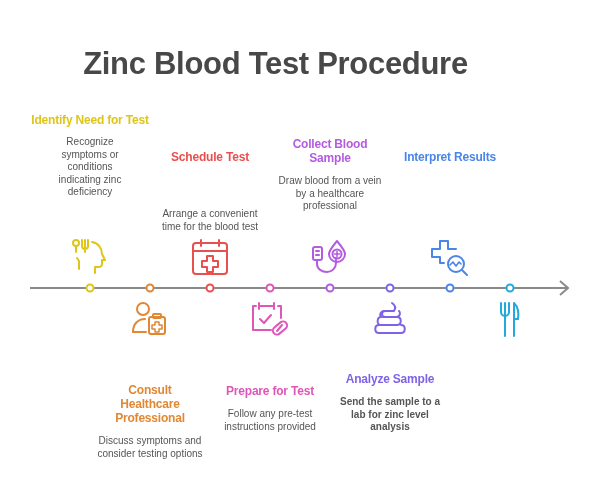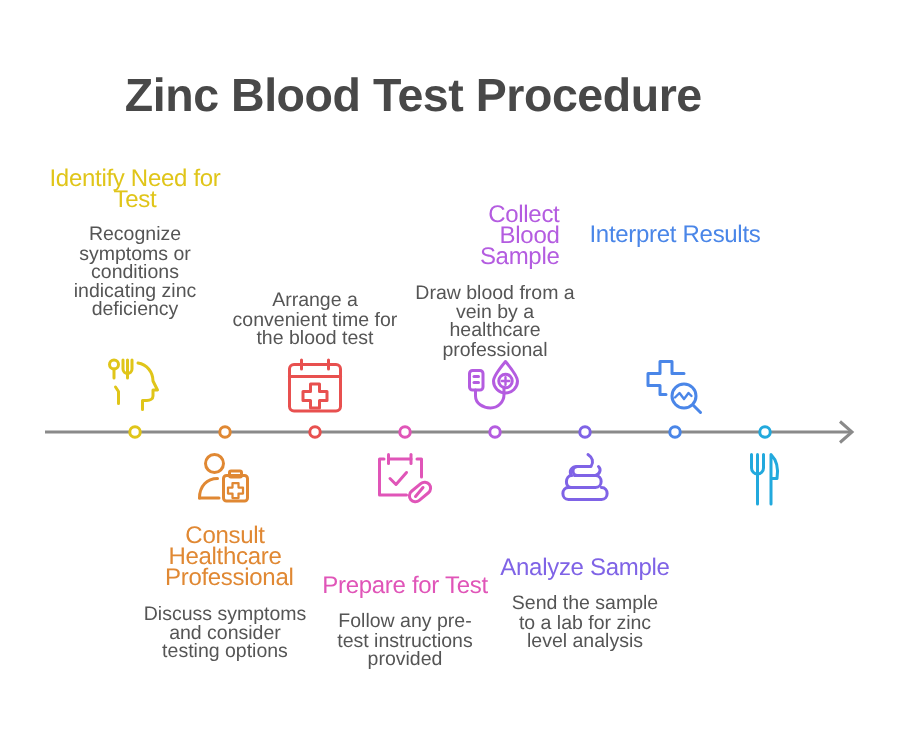--- a/index.html
+++ b/index.html
@@ -1,20 +1,20 @@
 <!DOCTYPE html>
 <html><head>
 <meta charset="utf-8">
 <style>
   html, body { margin:0; padding:0; background:#ffffff; }
   body { width:606px; height:504px; position:relative; overflow:hidden; font-family:"Liberation Sans", sans-serif; }
   .title { position:absolute; left:0; top:46px; width:551px; text-align:center; font-size:31px; font-weight:bold; color:#484848; letter-spacing:-0.3px; }
   .step { position:absolute; width:130px; text-align:center; }
-  .step-title { font-size:16px; font-weight:normal; line-height:14px; letter-spacing:-0.2px; }
-  .step-desc { font-size:13px; color:#555555; line-height:12.5px; margin-top:10px; }
+  .step-title { font-size:12px; font-weight:bold; line-height:14px; letter-spacing:-0.2px; }
+  .step-desc { font-size:10px; color:#555555; line-height:12.5px; margin-top:10px; }
   .timeline { position:absolute; left:0; top:0; width:606px; height:504px; pointer-events:none; }
   .icon { position:absolute; width:40px; height:40px; }
 </style>
 </head>
 <body>
 
 <div class="title">Zinc Blood Test Procedure</div>
 
 <svg class="timeline" viewBox="0 0 606 504">
   <line x1="30" y1="288" x2="567" y2="288" stroke="#8a8a8a" stroke-width="2"></line>
@@ -94,42 +94,43 @@
   <path d="M11 3v9a4 4 0 0 0 8 0V3"></path>
   <line x1="15" y1="3" x2="15" y2="36"></line>
   <path d="M24 36V3c4 4 5 10 4 16h-4"></path>
 </svg>
 
 <div class="step" style="left:25px;top:113px;">
   <div class="step-title" style="color:#e0c519;">Identify Need for Test</div>
   <div class="step-desc" style="margin-top:9px;padding:0 22px;">Recognize symptoms or conditions indicating zinc deficiency</div>
 </div>
 
-<div class="step" style="left:85px;top:351px;">
+<div class="step" style="left:85px;top:383px;">
   <div class="step-title" style="color:#e08833;padding:0 25px;">Consult Healthcare Professional</div>
   <div class="step-desc" style="padding:0 10px;">Discuss symptoms and consider testing options</div>
 </div>
 
 <div class="step" style="left:145px;top:150px;">
+  <div class="step-title" style="color:#e8504f;">Schedule Test</div>
   <div class="step-desc" style="padding:0 10px;margin-top:44px;">Arrange a convenient time for the blood test</div>
 </div>
 
 <div class="step" style="left:205px;top:372px;margin-top:12px;">
   <div class="step-title" style="color:#e055b8;">Prepare for Test</div>
   <div class="step-desc" style="padding:0 14px;">Follow any pre-test instructions provided</div>
 </div>
 
 <div class="step" style="left:265px;top:137px;">
-  <div class="step-title" style="color:#b45ce0;padding:0 22px;text-align:right;">Collect Blood Sample</div>
+  <div class="step-title" style="color:#b45ce0;padding:0 22px;">Collect Blood Sample</div>
   <div class="step-desc" style="padding:0 8px;">Draw blood from a vein by a healthcare professional</div>
 </div>
 
 <div class="step" style="left:325px;top:372px;">
   <div class="step-title" style="color:#7f63e6;">Analyze Sample</div>
-  <div class="step-desc" style="padding:0 14px;">Send the sample to a lab for zinc level analysis</div>
+  <div class="step-desc" style="padding:0 14px;font-weight:bold;">Send the sample to a lab for zinc level analysis</div>
 </div>
 
 <div class="step" style="left:385px;top:150px;">
   <div class="step-title" style="color:#4a86e8;">Interpret Results</div>
 </div>
 
 <div class="step" style="left:445px;top:370px;">
 </div>
 
 </body></html>

